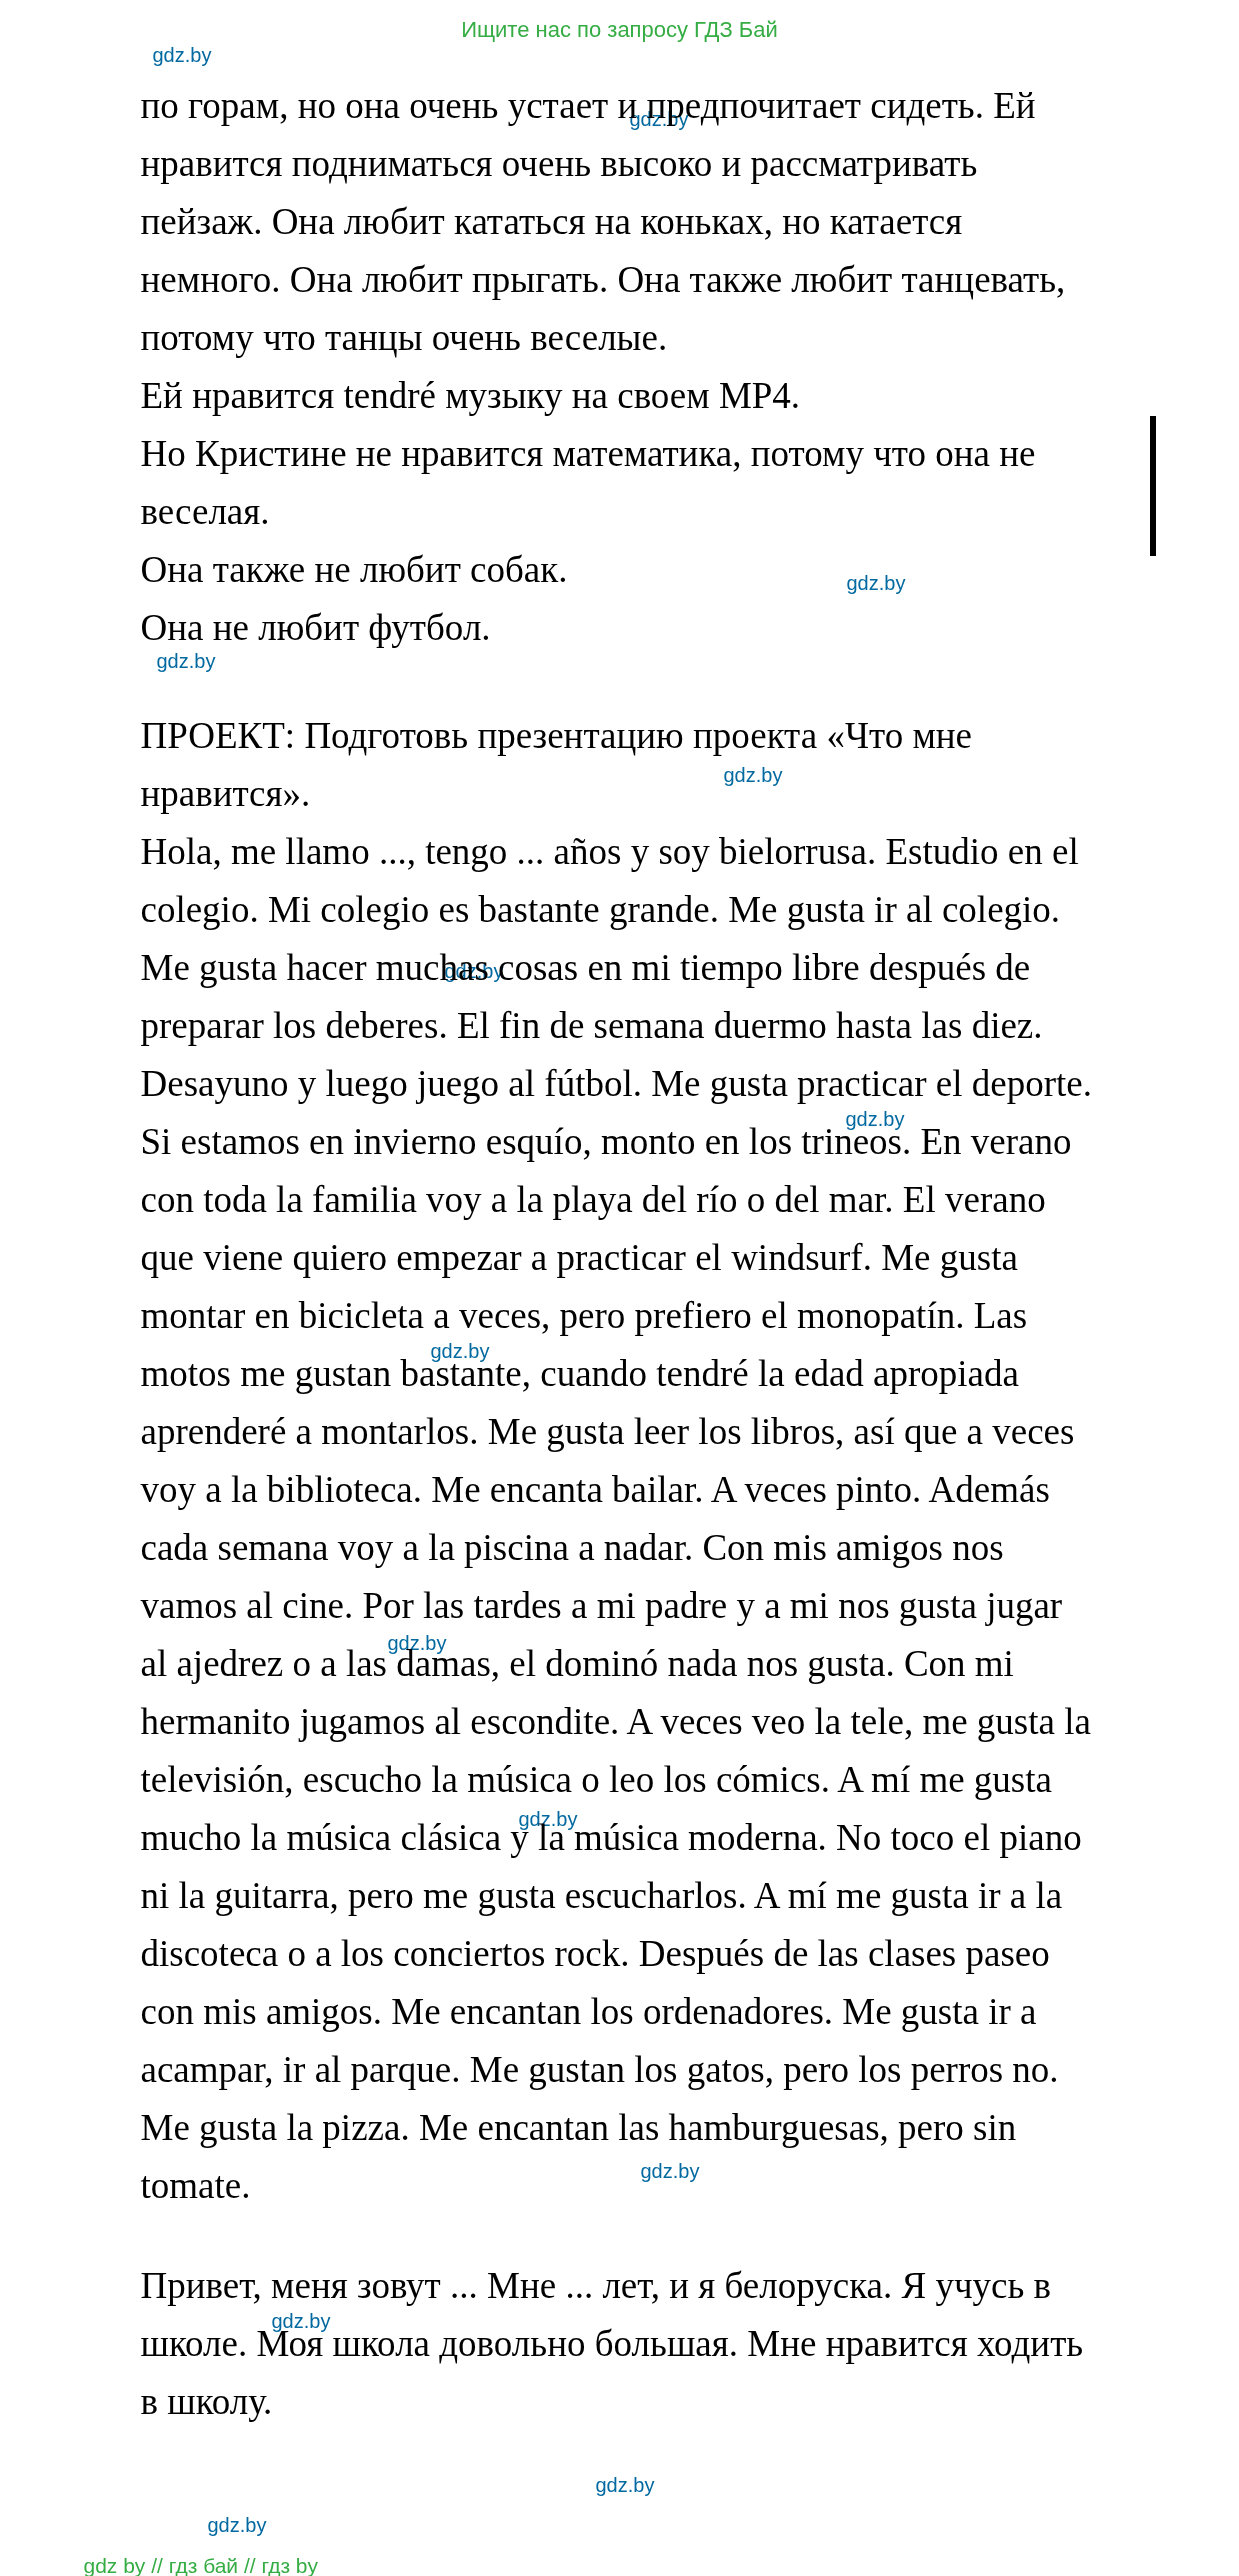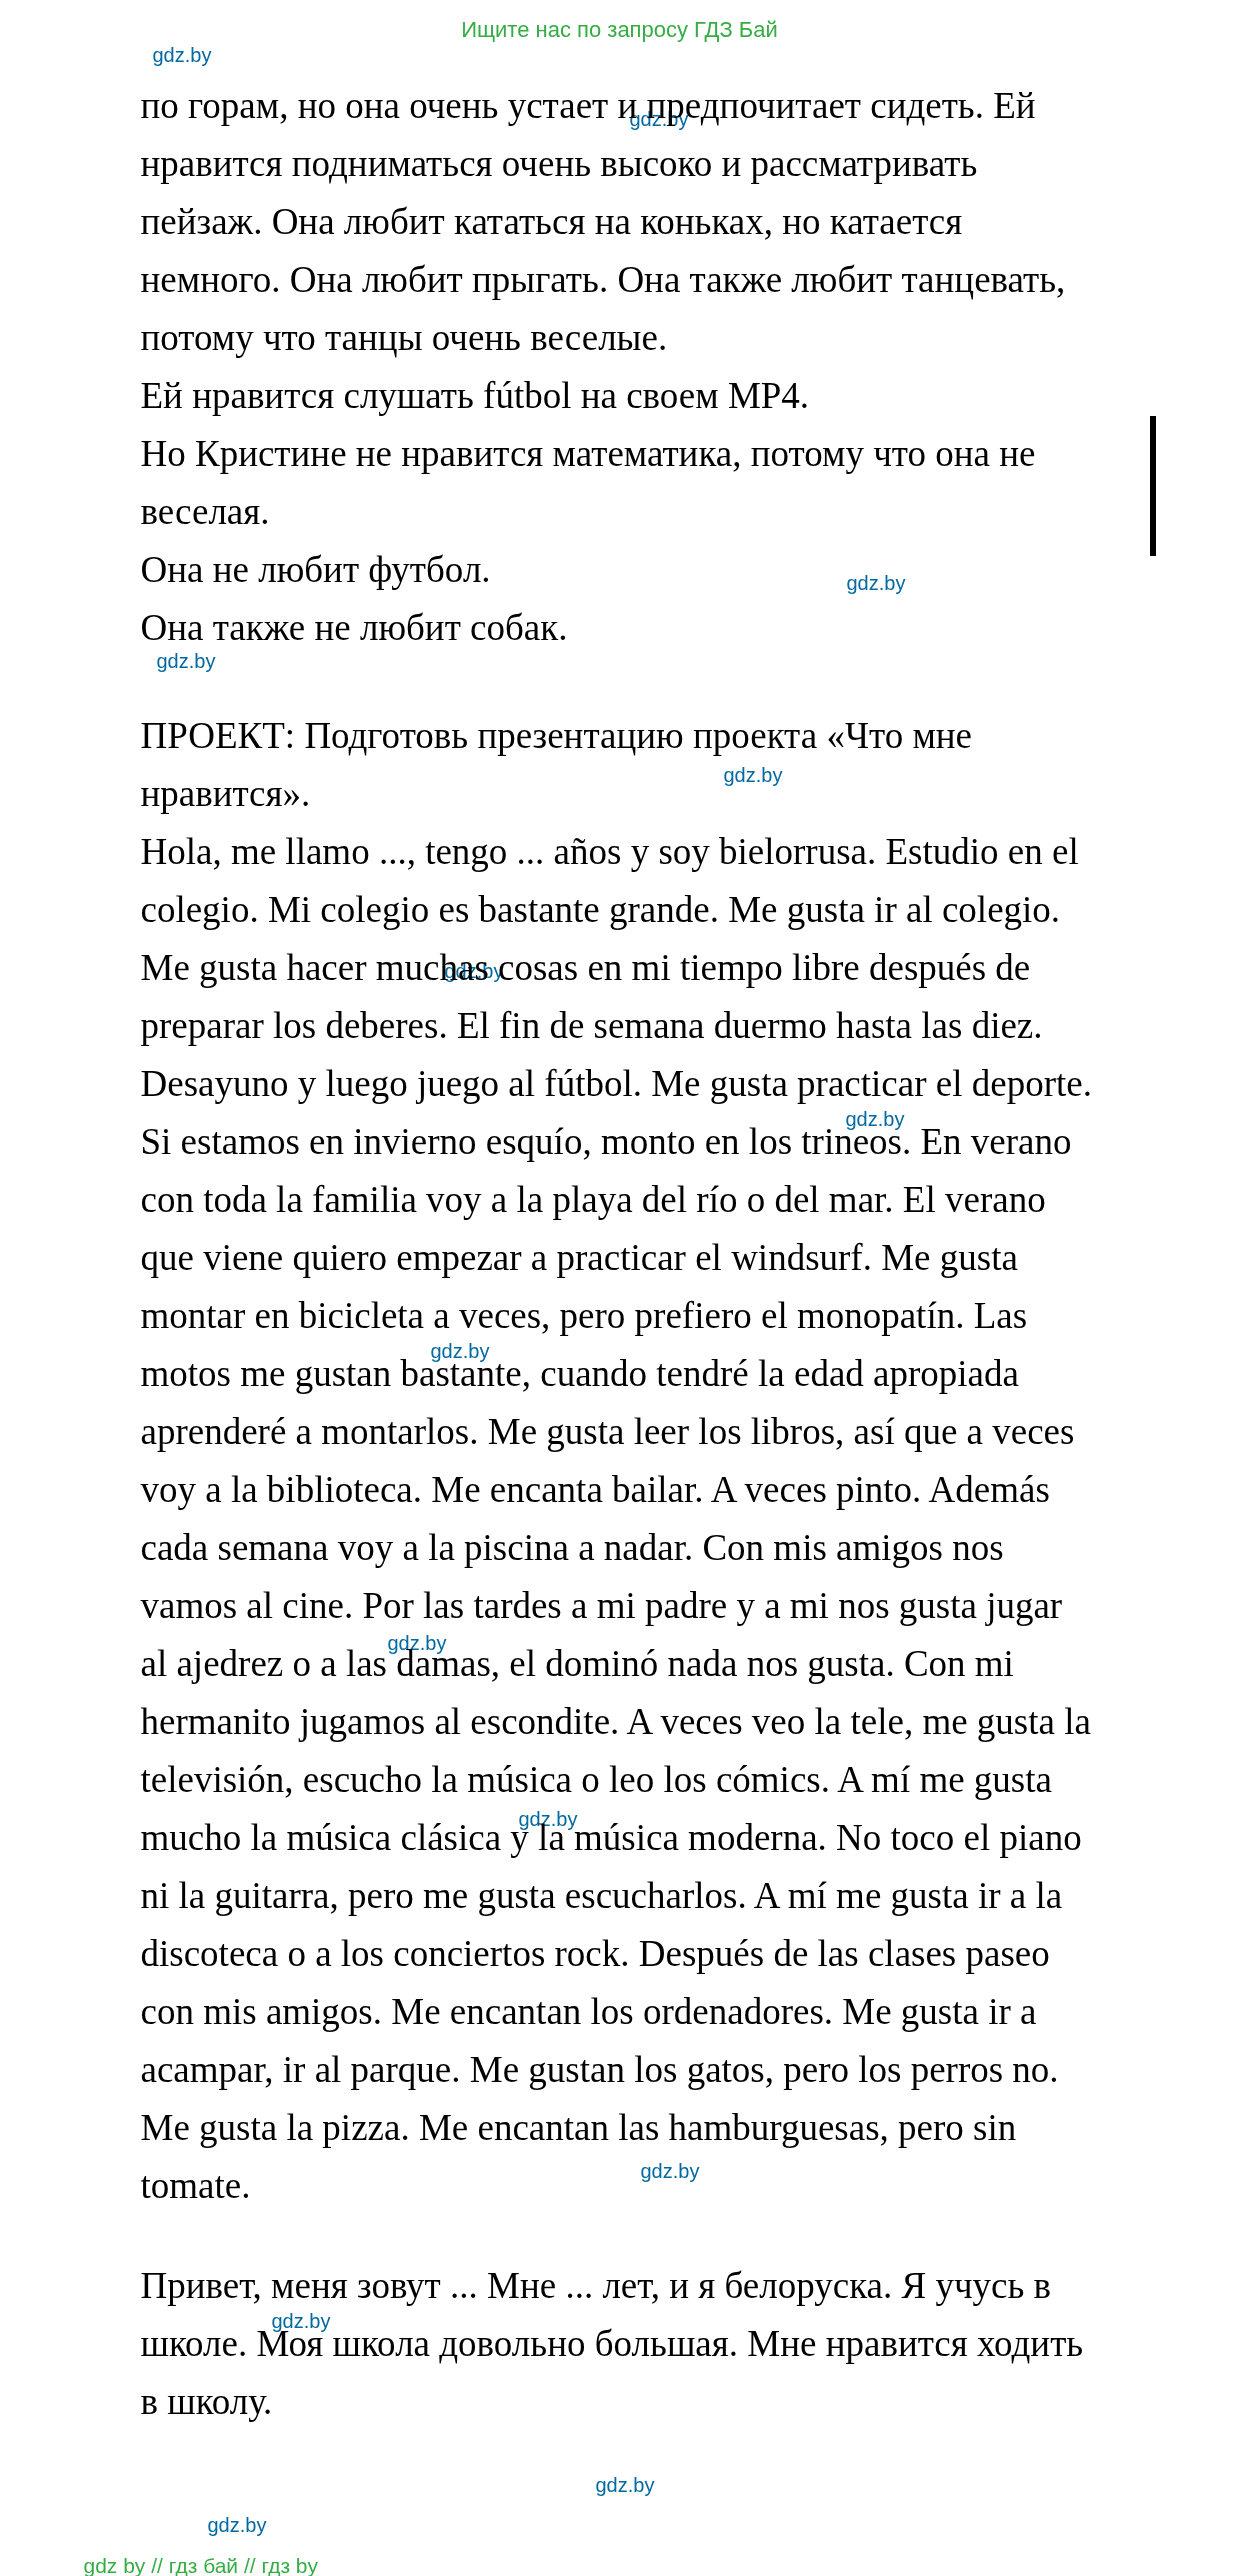--- a/index.html
+++ b/index.html
@@ -87,24 +87,24 @@
   <span class="wm" style="left:435px;top:1796px">gdz.by</span>
   <span class="wm" style="left:557px;top:2148px">gdz.by</span>
   <span class="wm" style="left:1085px;top:2210px">gdz.by</span>
   <span class="wm" style="left:188px;top:2298px">gdz.by</span>
   <span class="wm" style="left:1146px;top:2384px">gdz.by</span>
   <span class="wm" style="left:512px;top:2462px">gdz.by</span>
   <span class="wm" style="left:124px;top:2502px">gdz.by</span>
 
   <div class="content">
     <p>по горам, но она очень устает и предпочитает сидеть. Ей нравится подниматься очень высоко и рассматривать пейзаж. Она любит кататься на коньках, но катается немного. Она любит прыгать. Она также любит танцевать, потому что танцы очень веселые.</p>
-    <p>Ей нравится слушать fútbol на своем MP4.</p>
+    <p>Ей нравится tendré музыку на своем MP4.</p>
     <p>Но Кристине не нравится математика, потому что она не веселая.</p>
+    <p>Она также не любит собак.</p>
     <p>Она не любит футбол.</p>
-    <p>Она также не любит собак.</p>
 
     <p class="heading">ПРОЕКТ: Подготовь презентацию проекта «Что мне нравится».</p>
 
     <p>Hola, me llamo ..., tengo ... años y soy bielorrusa. Estudio en el colegio. Mi colegio es bastante grande. Me gusta ir al colegio.</p>
     <p>Me gusta hacer muchas cosas en mi tiempo libre después de preparar los deberes. El fin de semana duermo hasta las diez. Desayuno y luego juego al fútbol. Me gusta practicar el deporte. Si estamos en invierno esquío, monto en los trineos. En verano con toda la familia voy a la playa del río o del mar. El verano que viene quiero empezar a practicar el windsurf. Me gusta montar en bicicleta a veces, pero prefiero el monopatín. Las motos me gustan bastante, cuando tendré la edad apropiada aprenderé a montarlos. Me gusta leer los libros, así que a veces voy a la biblioteca. Me encanta bailar. A veces pinto. Además cada semana voy a la piscina a nadar. Con mis amigos nos vamos al cine. Por las tardes a mi padre y a mi nos gusta jugar al ajedrez o a las damas, el dominó nada nos gusta. Con mi hermanito jugamos al escondite. A veces veo la tele, me gusta la televisión, escucho la música o leo los cómics. A mí me gusta mucho la música clásica y la música moderna. No toco el piano ni la guitarra, pero me gusta escucharlos. A mí me gusta ir a la discoteca o a los conciertos rock. Después de las clases paseo con mis amigos. Me encantan los ordenadores. Me gusta ir a acampar, ir al parque. Me gustan los gatos, pero los perros no. Me gusta la pizza. Me encantan las hamburguesas, pero sin tomate.</p>
 
     <p class="para-gap">Привет, меня зовут ... Мне ... лет, и я белоруска. Я учусь в школе. Моя школа довольно большая. Мне нравится ходить в школу.</p>
   </div>
 
   <div class="edge-mark"></div>

